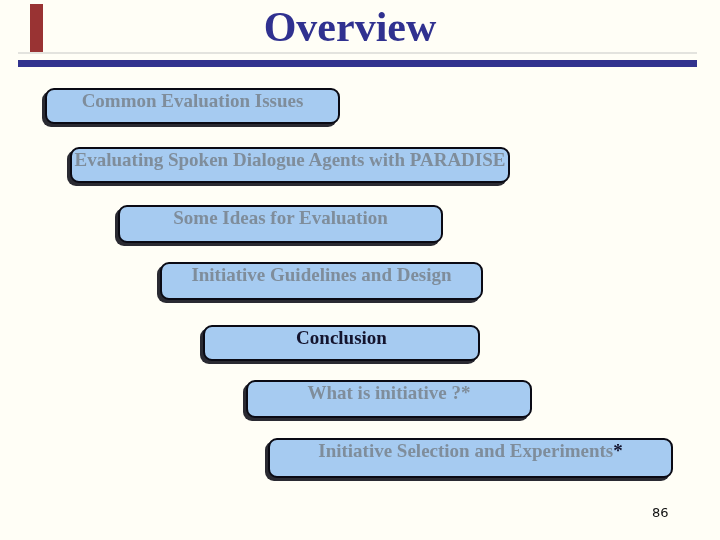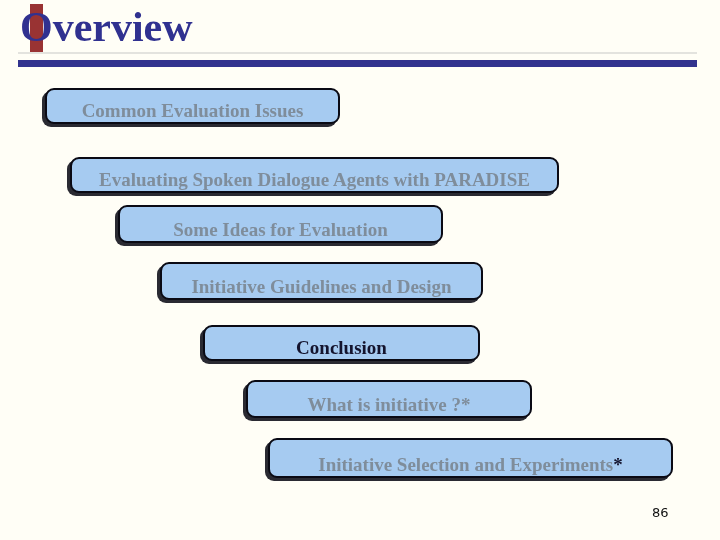--- a/index.html
+++ b/index.html
@@ -24,27 +24,26 @@
     top: 4px;
     width: 13px;
     height: 48px;
     background: #993333;
   }
   .slide-title {
     position: absolute;
     left: 0;
     top: 4px;
     width: 700px;
-    text-align: left;
+    text-align: center;
     font-size: 42px;
     font-weight: bold;
     color: #303190;
     letter-spacing: 0px;
     line-height: 1.1;
-    padding-left: 20px;
   }
   .title-underline-faint {
     position: absolute;
     left: 18px;
     top: 52px;
     width: 679px;
     height: 2px;
     background: #e3e3de;
   }
   .title-underline {
@@ -56,21 +55,21 @@
     background: #32338e;
   }
   .obox {
     position: absolute;
     box-sizing: border-box;
     background: #a6cbf1;
     border: 2.5px solid #0a0a14;
     border-radius: 9px;
     box-shadow: -3px 3px 0 rgba(5, 5, 15, 0.85);
     display: flex;
-    align-items: flex-end;
+    align-items: flex-start;
     justify-content: center;
     font-weight: bold;
     font-size: 19px;
     color: #7f8d9b;
     white-space: nowrap;
   }
   .obox .dark, .obox.dark-text {
     color: #14142e;
   }
   .page-number {
@@ -92,21 +91,21 @@
 
   <div class="slide-title">Overview</div>
 
   <div class="title-underline-faint"></div>
   <div class="title-underline"></div>
 
   <div class="obox" style="left:45px; top:88px; width:295px; height:36px;">
     <span>Common Evaluation Issues</span>
   </div>
 
-  <div class="obox" style="left:70px; top:157px; width:489px; height:36px;">
+  <div class="obox" style="left:70px; top:147px; width:440px; height:36px;">
     <span>Evaluating Spoken Dialogue Agents with PARADISE</span>
   </div>
 
   <div class="obox" style="left:118px; top:205px; width:325px; height:38px;">
     <span>Some Ideas for Evaluation</span>
   </div>
 
   <div class="obox" style="left:160px; top:262px; width:323px; height:38px;">
     <span>Initiative Guidelines and Design</span>
   </div>

